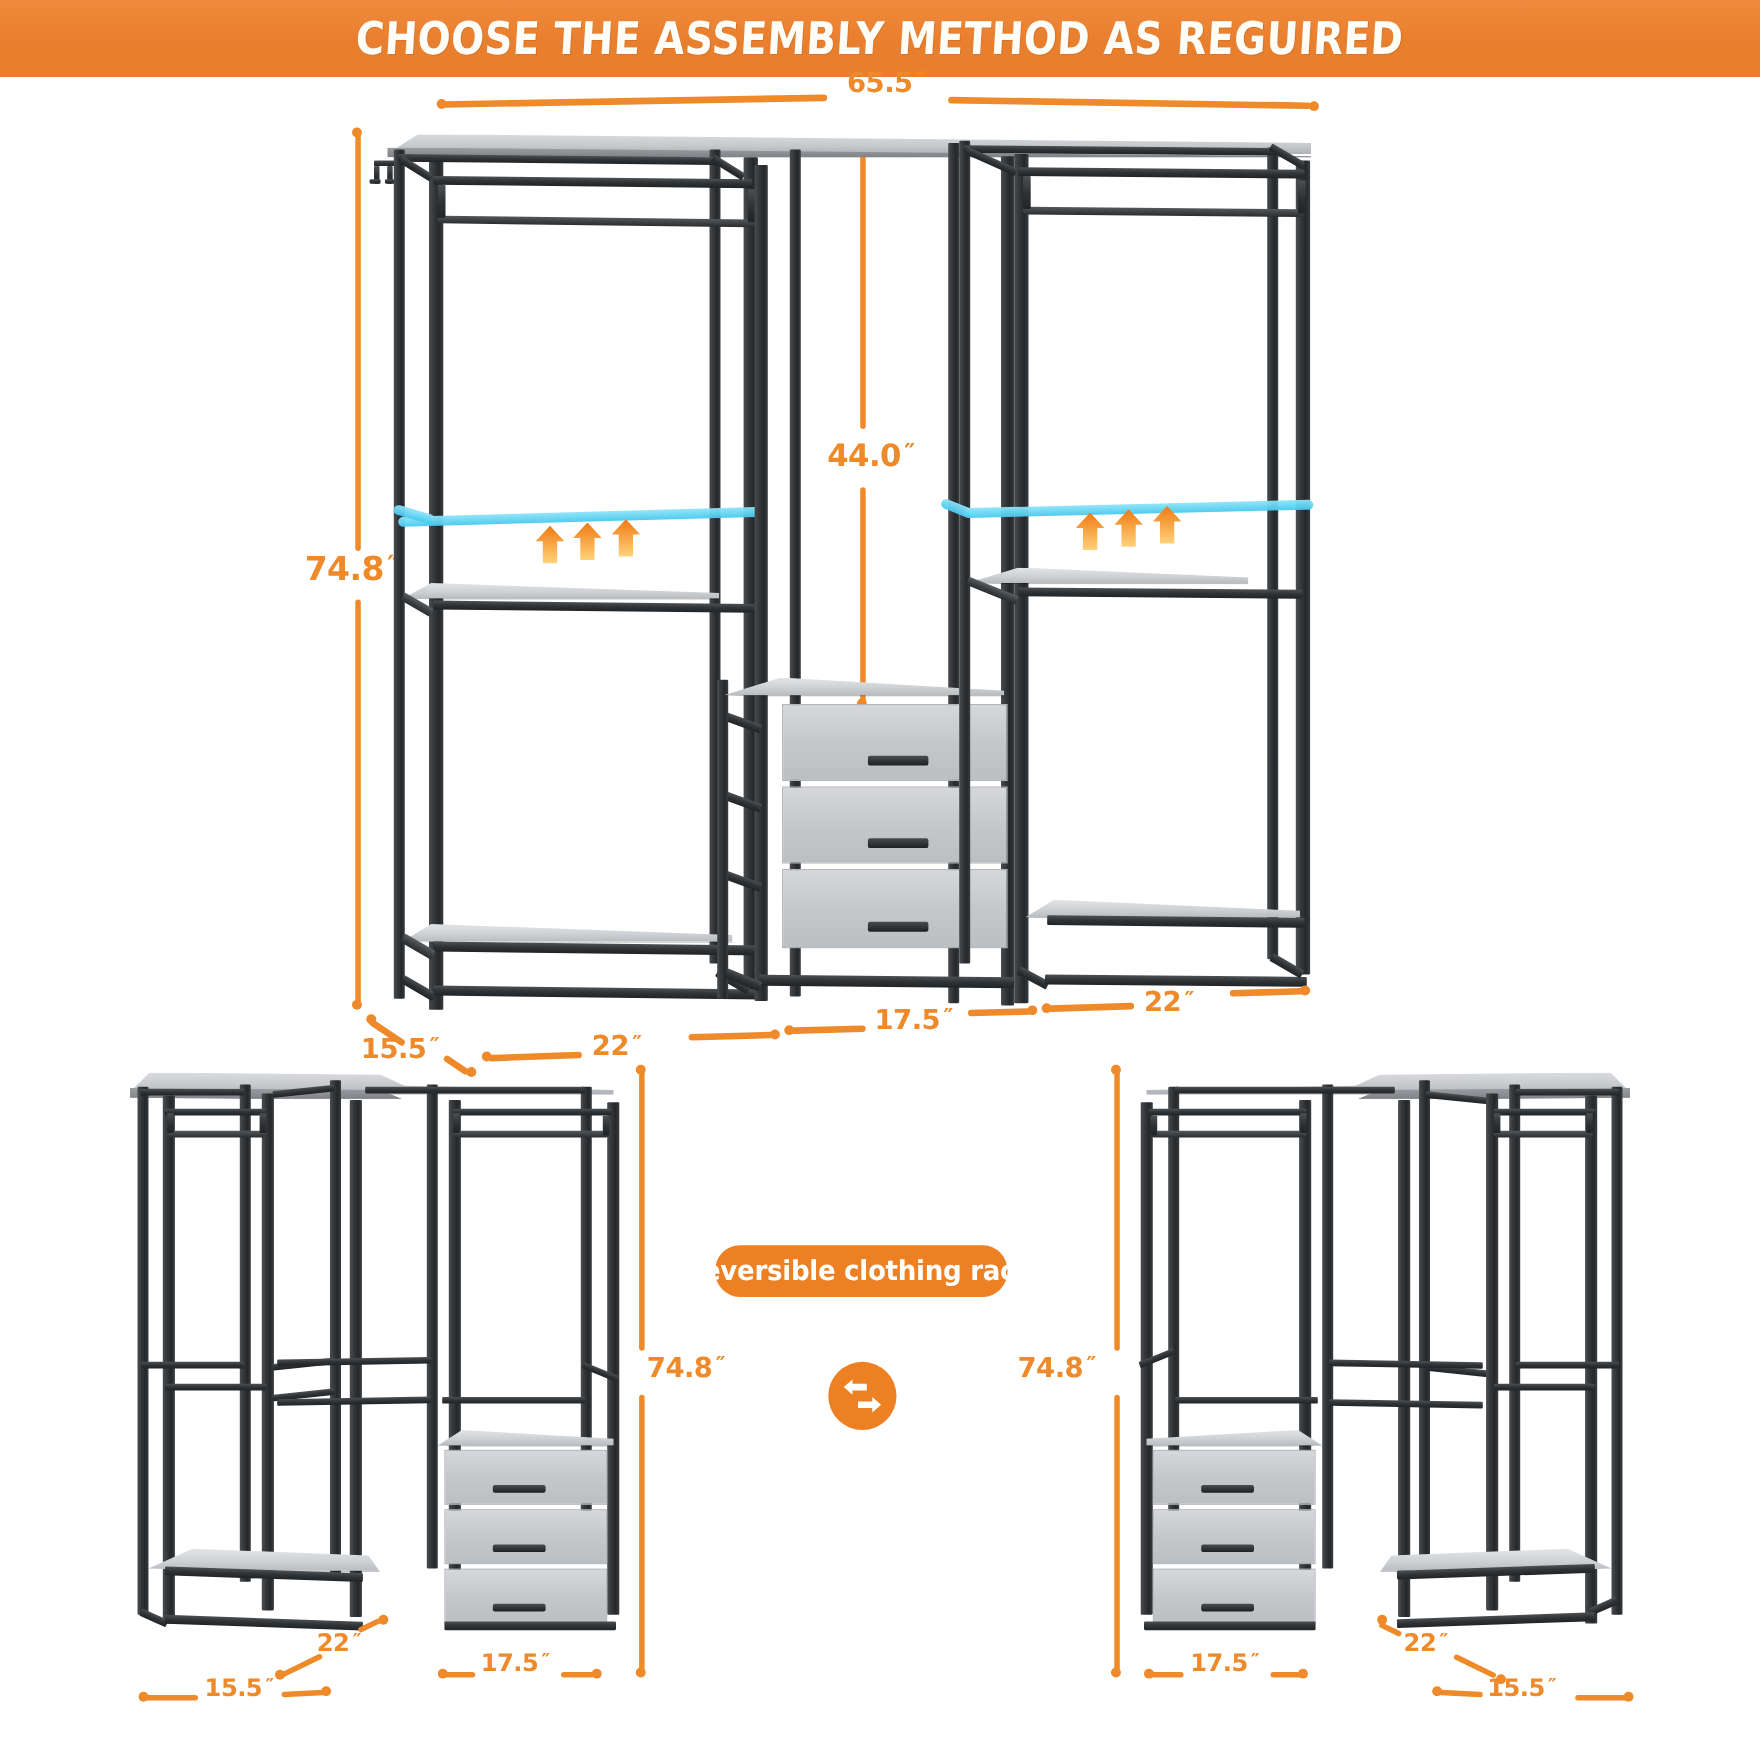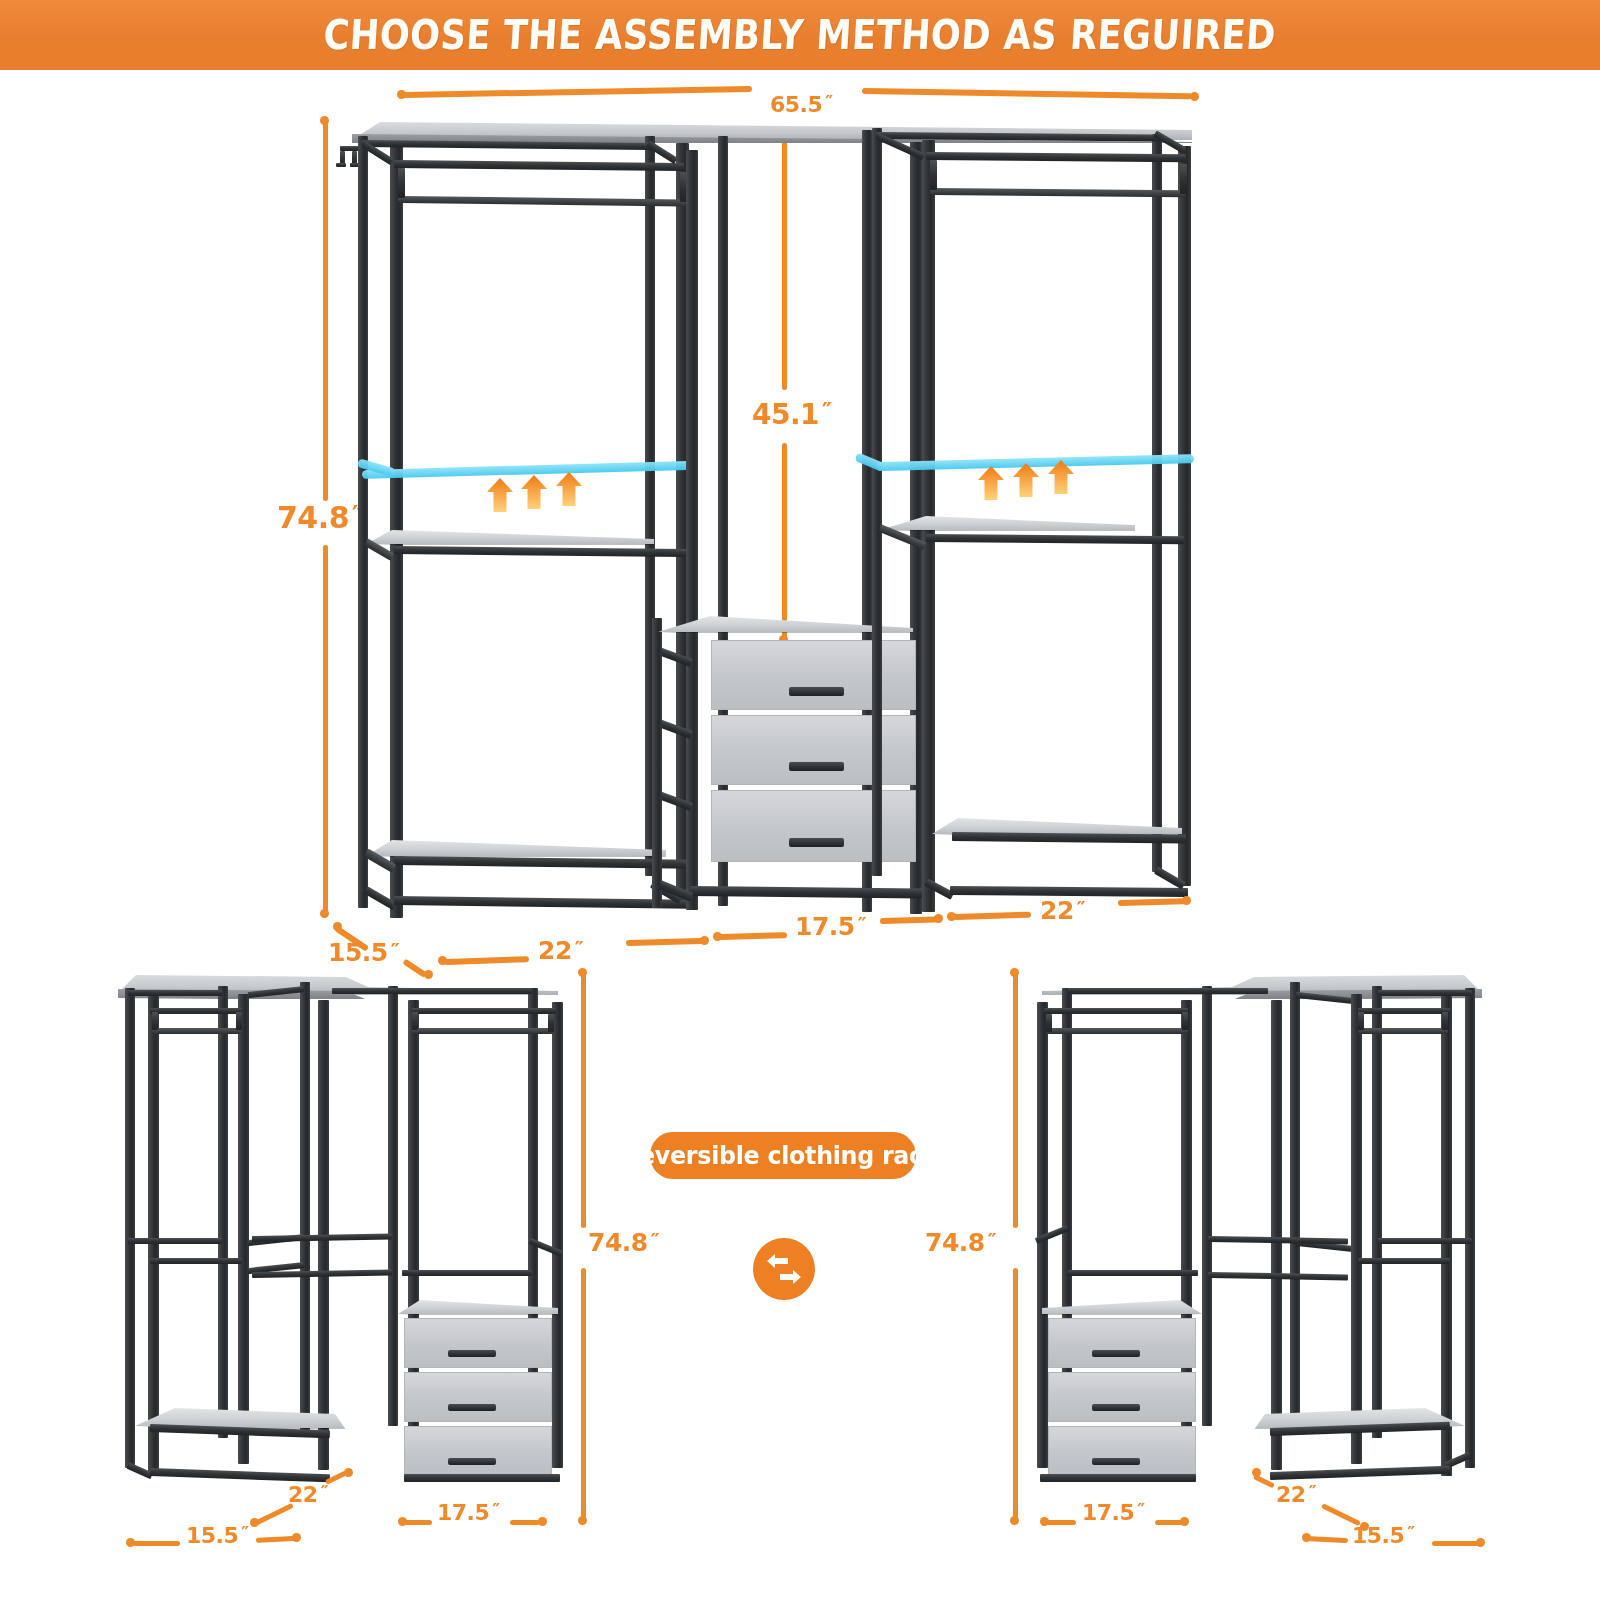--- a/index.html
+++ b/index.html
@@ -84,41 +84,41 @@
 
 <div class="banner">
   <div class="banner-title">CHOOSE THE ASSEMBLY METHOD AS REGUIRED</div>
 </div>
 
 <div class="unit" style="left:0;top:0;width:1600px;height:960px;">
 
   <div>
     <div class="ddot" style="left:397px;top:90px;"></div>
     <div class="dline" style="left:402px;top:92px;width:350px;height:6px;transform:rotate(-1.0deg);transform-origin:left center;"></div>
-    <div class="dim" style="left:770px;top:92px;font-size:22px;">
+    <div class="dim" style="left:770px;top:60px;font-size:25px;">
       <span>65.5</span><span class="u">″</span>
     </div>
     <div class="dline" style="left:862px;top:88px;width:330px;height:6px;transform:rotate(0.9deg);transform-origin:left center;"></div>
     <div class="ddot" style="left:1190px;top:92px;"></div>
   </div>
 
   <div>
     <div class="ddot" style="left:320px;top:116px;"></div>
     <div class="dline" style="left:323px;top:121px;width:5px;height:380px;"></div>
     <div class="dim" style="left:277px;top:500px;font-size:30px;">
       <span>74.8</span><span class="u">″</span>
     </div>
     <div class="dline" style="left:323px;top:545px;width:5px;height:368px;"></div>
     <div class="ddot" style="left:320px;top:909px;"></div>
   </div>
 
   <div>
     <div class="dline" style="left:782px;top:128px;width:5px;height:262px;"></div>
     <div class="dim" style="left:752px;top:398px;font-size:28px;">
-      <span>45.1</span><span class="u">″</span>
+      <span>44.0</span><span class="u">″</span>
     </div>
     <div class="dline" style="left:782px;top:443px;width:5px;height:196px;"></div>
     <div class="ddot" style="left:779px;top:635px;"></div>
   </div>
 
   <div class="shelf-top" style="left:352px;top:122px;width:840px;height:18px;clip-path:polygon(28px 0,840px 8px,840px 26px,0 18px);"></div>
   <div class="shelf-top" style="left:352px;top:134px;width:840px;height:9px;background:linear-gradient(180deg,#9b9ea2,#7f8286);clip-path:polygon(0 0,840px 8px,840px 17px,0 9px);"></div>
 
   <div>
     <div class="beam" style="left:340px;top:146px;width:22px;height:5px;"></div>

